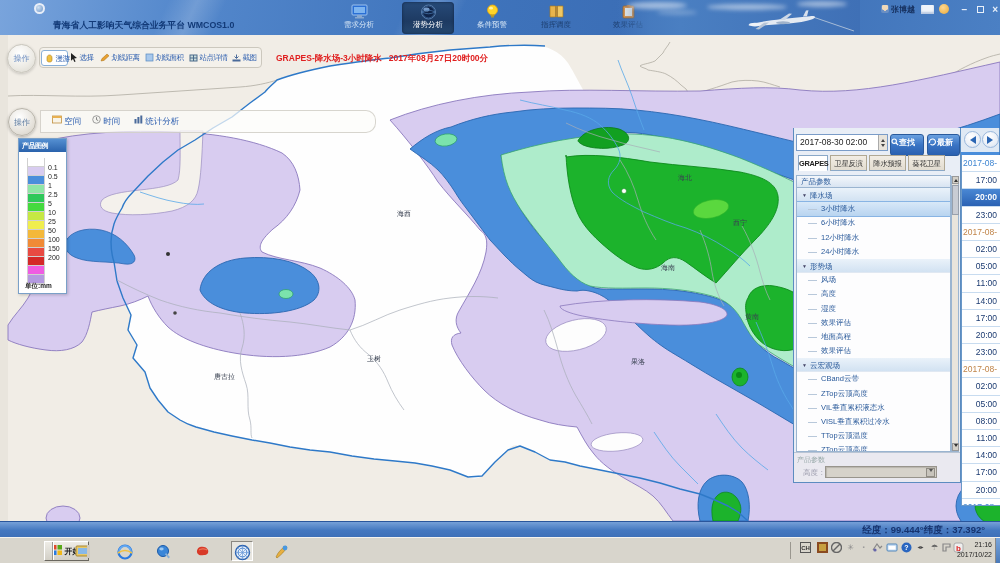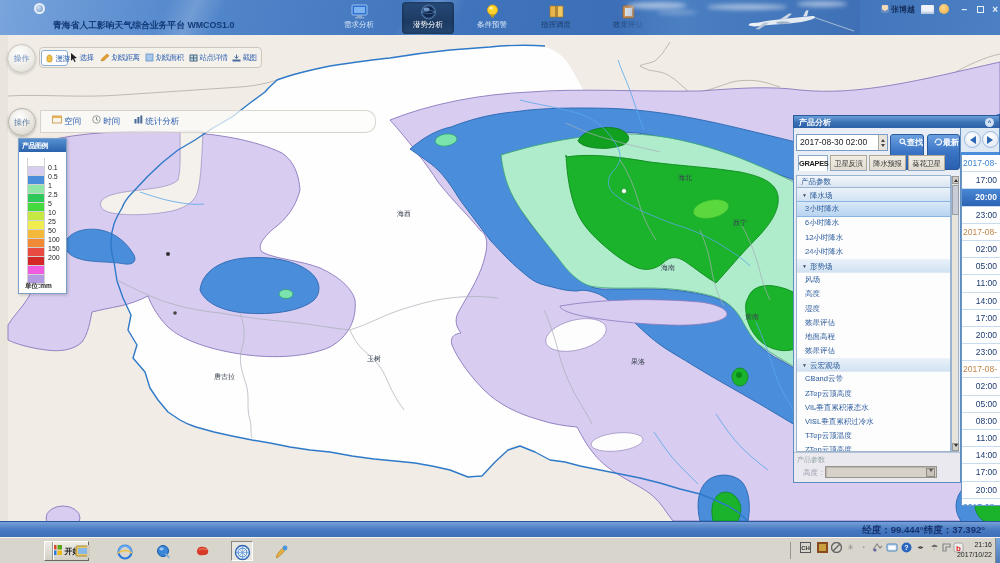--- a/index.html
+++ b/index.html
@@ -226,20 +226,21 @@
         <rect x="1.5" y="4.5" width="2.5" height="2" fill="#cdd"></rect>
         <rect x="5" y="4.5" width="2.5" height="2" fill="#cdd"></rect>
       </svg> 站点详情</div>
 <div class="tbtn" style="left:145px"><svg width="9" height="9" viewBox="0 0 9 9">
         <rect x="1" y="1" width="7" height="7" fill="#a8c8ec" stroke="#5588c0" stroke-width=".7"></rect>
       </svg> 划线面积</div>
 <div class="tbtn" style="left:232px"><svg width="9" height="8" viewBox="0 0 9 8">
         <path d="M4.5,0.5 L4.5,4 M2.5,2.5 L4.5,4.5 L6.5,2.5" stroke="#4a6a9a" fill="none" stroke-width="1"></path>
         <rect x="0.5" y="5.5" width="8" height="2" fill="#4a6a9a"></rect>
       </svg> 截图</div>
+<div id="redtitle">GRAPES-降水场-3小时降水&nbsp;&nbsp;&nbsp;2017年08月27日20时00分</div>
 
 <div id="maptb"></div>
 <div id="opcirc">操作</div>
 <div class="mtb" style="left:52px;top:114px"><svg width="10" height="9" viewBox="0 0 10 9">
         <rect x="0.5" y="1" width="9" height="7" fill="#f8f4e8" stroke="#c09040" stroke-width=".8"></rect>
         <rect x="0.5" y="1" width="9" height="2" fill="#e8b050"></rect>
       </svg> 空间</div>
 <div class="mtb" style="left:92px;top:114px"><svg width="9" height="9" viewBox="0 0 9 9">
         <circle cx="4.5" cy="4.5" r="3.8" fill="#f4f4f0" stroke="#888" stroke-width=".8"></circle>
         <path d="M4.5,2.2 L4.5,4.7 L6.2,5.6" stroke="#555" stroke-width=".7" fill="none"></path>
@@ -289,50 +290,49 @@
     line-height:13px; padding-left:5px; border:1px solid #2a5a9c; border-bottom:none;}
   #rp-body { position:absolute; left:793px; top:128px; width:168px; height:355px; background:#e9eef6;
     border:1px solid #5c8cc0; border-top:none; }
   #rp-right { position:absolute; left:961px; top:128px; width:39px; height:24px; background:#dfe9f4; border-right:1px solid #5c8cc0;}
   .rnd { position:absolute; top:3px; width:17px; height:17px; border-radius:50%; background:radial-gradient(circle at 40% 32%,#fff,#e8eef6 65%,#c8d8ec);
     border:1px solid #9ab8dc; color:#2a66b4; font-size:8px; text-align:center; line-height:16px; font-weight:bold;}
   #dtinput { position:absolute; left:2px; top:6px; width:92px; height:17px; background:#fff; border:1px solid #7a9cc8;
     font-size:8.5px; color:#222; line-height:15px; padding-left:3px;}
   #dtinput .spin { position:absolute; right:0; top:0; width:9px; height:15px; background:#e8e4dc; border-left:1px solid #aaa;
     font-size:4px; color:#444; text-align:center; line-height:6px;}
-  .bluebtn { position:absolute; top:6px; height:36px; background:linear-gradient(180deg,#6aa0e0,#3a74c4 50%,#2a60b0);
-    border:1px solid #2a5a9c; border-radius:3px; color:#fff; font-size:8px; font-weight:bold; line-height:16px; text-align:right;}
+  .bluebtn { position:absolute; top:6px; height:22px; background:linear-gradient(180deg,#6aa0e0,#3a74c4 50%,#2a60b0);
+    border:1px solid #2a5a9c; border-radius:3px; color:#fff; font-size:8px; font-weight:bold; line-height:16px; text-align:left;}
   .tab { position:absolute; top:27px; height:16px; font-size:7.4px; letter-spacing:-.3px; color:#333; line-height:16px; text-align:center;
     background:linear-gradient(180deg,#f2ede4,#e2dcd0); border:1px solid #b0a894; border-bottom:1px solid #8aa8c8;}
   .tab.on { background:#fff; border:1px solid #8aa8c8; border-bottom:1px solid #fff; font-weight:bold; color:#222;}
   #plist-hd { position:absolute; left:2px; top:47px; width:155px; height:13px; background:linear-gradient(180deg,#f4f7fb,#d8e4f2);
     border:1px solid #9ab4d0; font-size:7.5px; color:#2a5a9a; line-height:12px; padding-left:4px;}
   #ptree { position:absolute; left:2px; top:60px; width:155px; height:264px; background:#fdfdfe; border:1px solid #9ab4d0; border-top:none; overflow:hidden;}
   .trow { height:14.2px; font-size:7.5px; color:#2a5a9a; line-height:14.2px; white-space:nowrap; position:relative;}
   .tgrp { background:linear-gradient(180deg,#eaf2fa,#d2e2f2); border-bottom:1px solid #e0e8f2;}
   .tgrp:before { content:"▼"; font-size:5px; color:#446; margin:0 3px 0 5px; vertical-align:1px;}
-  .titem { padding-left:8px; }
+  .titem { padding-left:24px; }
   .titem:before { content:""; position:absolute; left:11px; top:7px; width:9px; height:1px; background:#b8c8da;}
   .titem.sel { background:linear-gradient(180deg,#d8e8f8,#b8d4f0); outline:1px solid #88b4e4;}
   #tscroll { position:absolute; left:157px; top:48px; width:8px; height:276px; background:#e8e4dc; border:1px solid #9ab4d0; border-top:none;}
   .sbtn { position:absolute; left:0; width:7px; height:8px; background:#d4d0c8; border:1px solid #999; font-size:4px; text-align:center; line-height:7px; color:#333;}
   #pparam { position:absolute; left:0px; top:324px; width:166px; height:30px; border-top:1px solid #b8c4d4; background:#eae9f0;}
   #pparam .t1 { position:absolute; left:3px; top:2px; font-size:7px; color:#9aa; }
   #pparam .t2 { position:absolute; left:9px; top:15px; font-size:7.5px; color:#99a;}
   #pparam .dd { position:absolute; left:31px; top:13px; width:112px; height:12px; background:#d6d2ca; border:1px solid #98948c;
     box-shadow:inset 1px 1px 1px #b8b4ac;}
   #pparam .dd .ar { position:absolute; right:1px; top:1px; width:9px; height:9px; background:#c8c4bc; border:1px solid #908c84; font-size:5px; line-height:8px; text-align:center; color:#555;}
   
   #tcol { position:absolute; left:961px; top:155px; width:39px; height:351px; overflow:hidden; background:#fff; border-left:1px solid #6a98c8; border-bottom:1px solid #6a98c8;}
   .trw { height:17.2px; border-bottom:1px solid #c8dcf0; font-size:8.5px; color:#1b3a70; text-align:right; padding-right:3px; line-height:16px; white-space:nowrap; overflow:hidden;}
   .trw.dt { color:#3f86d2; }
   .trw.dto { color:#c08448; }
   .trw.sel { background:linear-gradient(180deg,#4a88d4,#2a62b4); color:#fff; font-weight:bold;}
 </style>
-<div id="rp-hd">产品分析<span style="position:absolute;right:5px;top:2px;width:9px;height:9px;border-radius:50%;background:#cfe0f2;color:#2a5a9c;font-size:6px;line-height:9px;text-align:center;font-weight:bold">^</span></div>
 <div id="rp-right">
       <div class="rnd" style="left:3px"><span style="display:inline-block;width:0;height:0;border:4px solid transparent;border-right:6px solid #2a66b4;margin:4px 0 0 -3px"></span></div>
       <div class="rnd" style="left:21px"><span style="display:inline-block;width:0;height:0;border:4px solid transparent;border-left:6px solid #2a66b4;margin:4px 0 0 3px"></span></div>
     </div>
 <div id="rp-body">
   <div id="dtinput">2017-08-30 02:00<div class="spin">
           <span style="display:block;margin:2px auto 0;width:0;height:0;border:2.5px solid transparent;border-bottom:3.5px solid #444"></span>
           <span style="display:block;margin:2px auto 0;width:0;height:0;border:2.5px solid transparent;border-top:3.5px solid #444"></span>
         </div></div>
   <div class="bluebtn" style="left:96px;width:34px"><svg width="8" height="8" viewBox="0 0 8 8" style="vertical-align:-1px">

